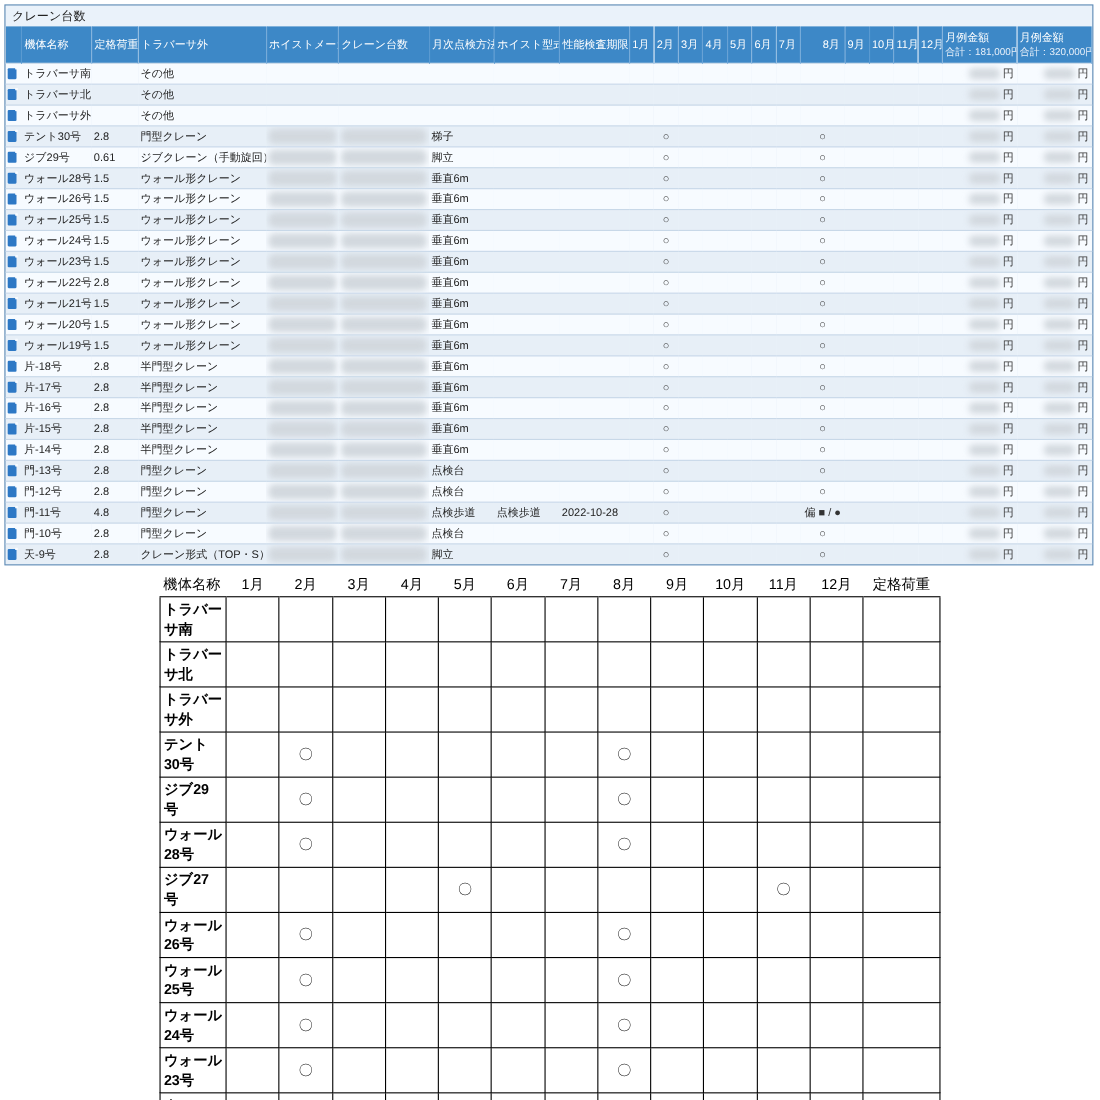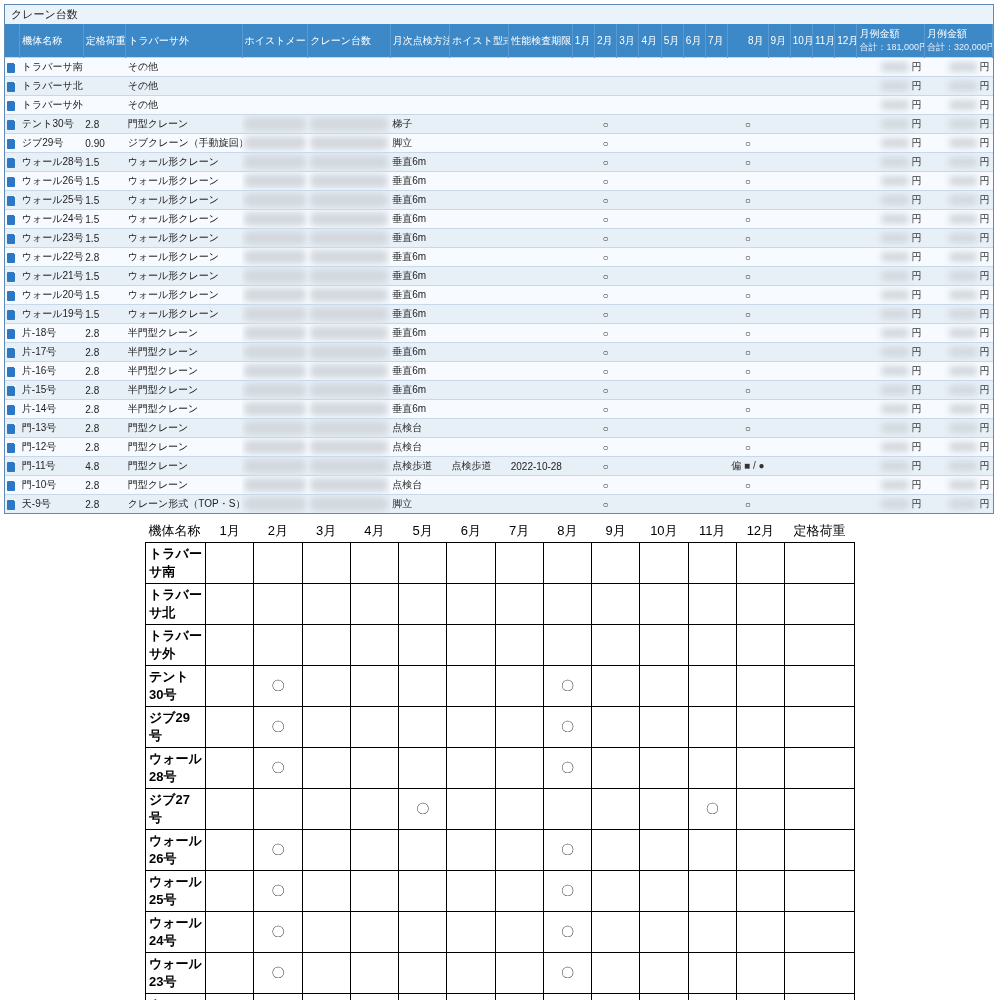--- a/index.html
+++ b/index.html
@@ -186,21 +186,21 @@
           <td class="mon"></td>
           <td class="mon"></td>
           <td class="mon"></td>
           <td class="mon"></td>
           <td class="yen"><span style="display:inline-block;width:28px;height:10px;background:#d2d8de;border-radius:4px;filter:blur(3px);vertical-align:middle"></span> 円</td>
           <td class="yen"><span style="display:inline-block;width:28px;height:10px;background:#d2d8de;border-radius:4px;filter:blur(3px);vertical-align:middle"></span> 円</td>
         </tr>
         <tr class="row-a">
           <td><span class="doc-icon"></span></td>
           <td>ジブ29号</td>
-          <td>0.90</td>
+          <td>0.61</td>
           <td>ジブクレーン（手動旋回）</td>
           <td class="blur"></td>
           <td class="blur"></td>
           <td>脚立</td>
           <td></td>
           <td></td>
           <td class="mon"></td>
           <td class="mon">○</td>
           <td class="mon"></td>
           <td class="mon"></td>

